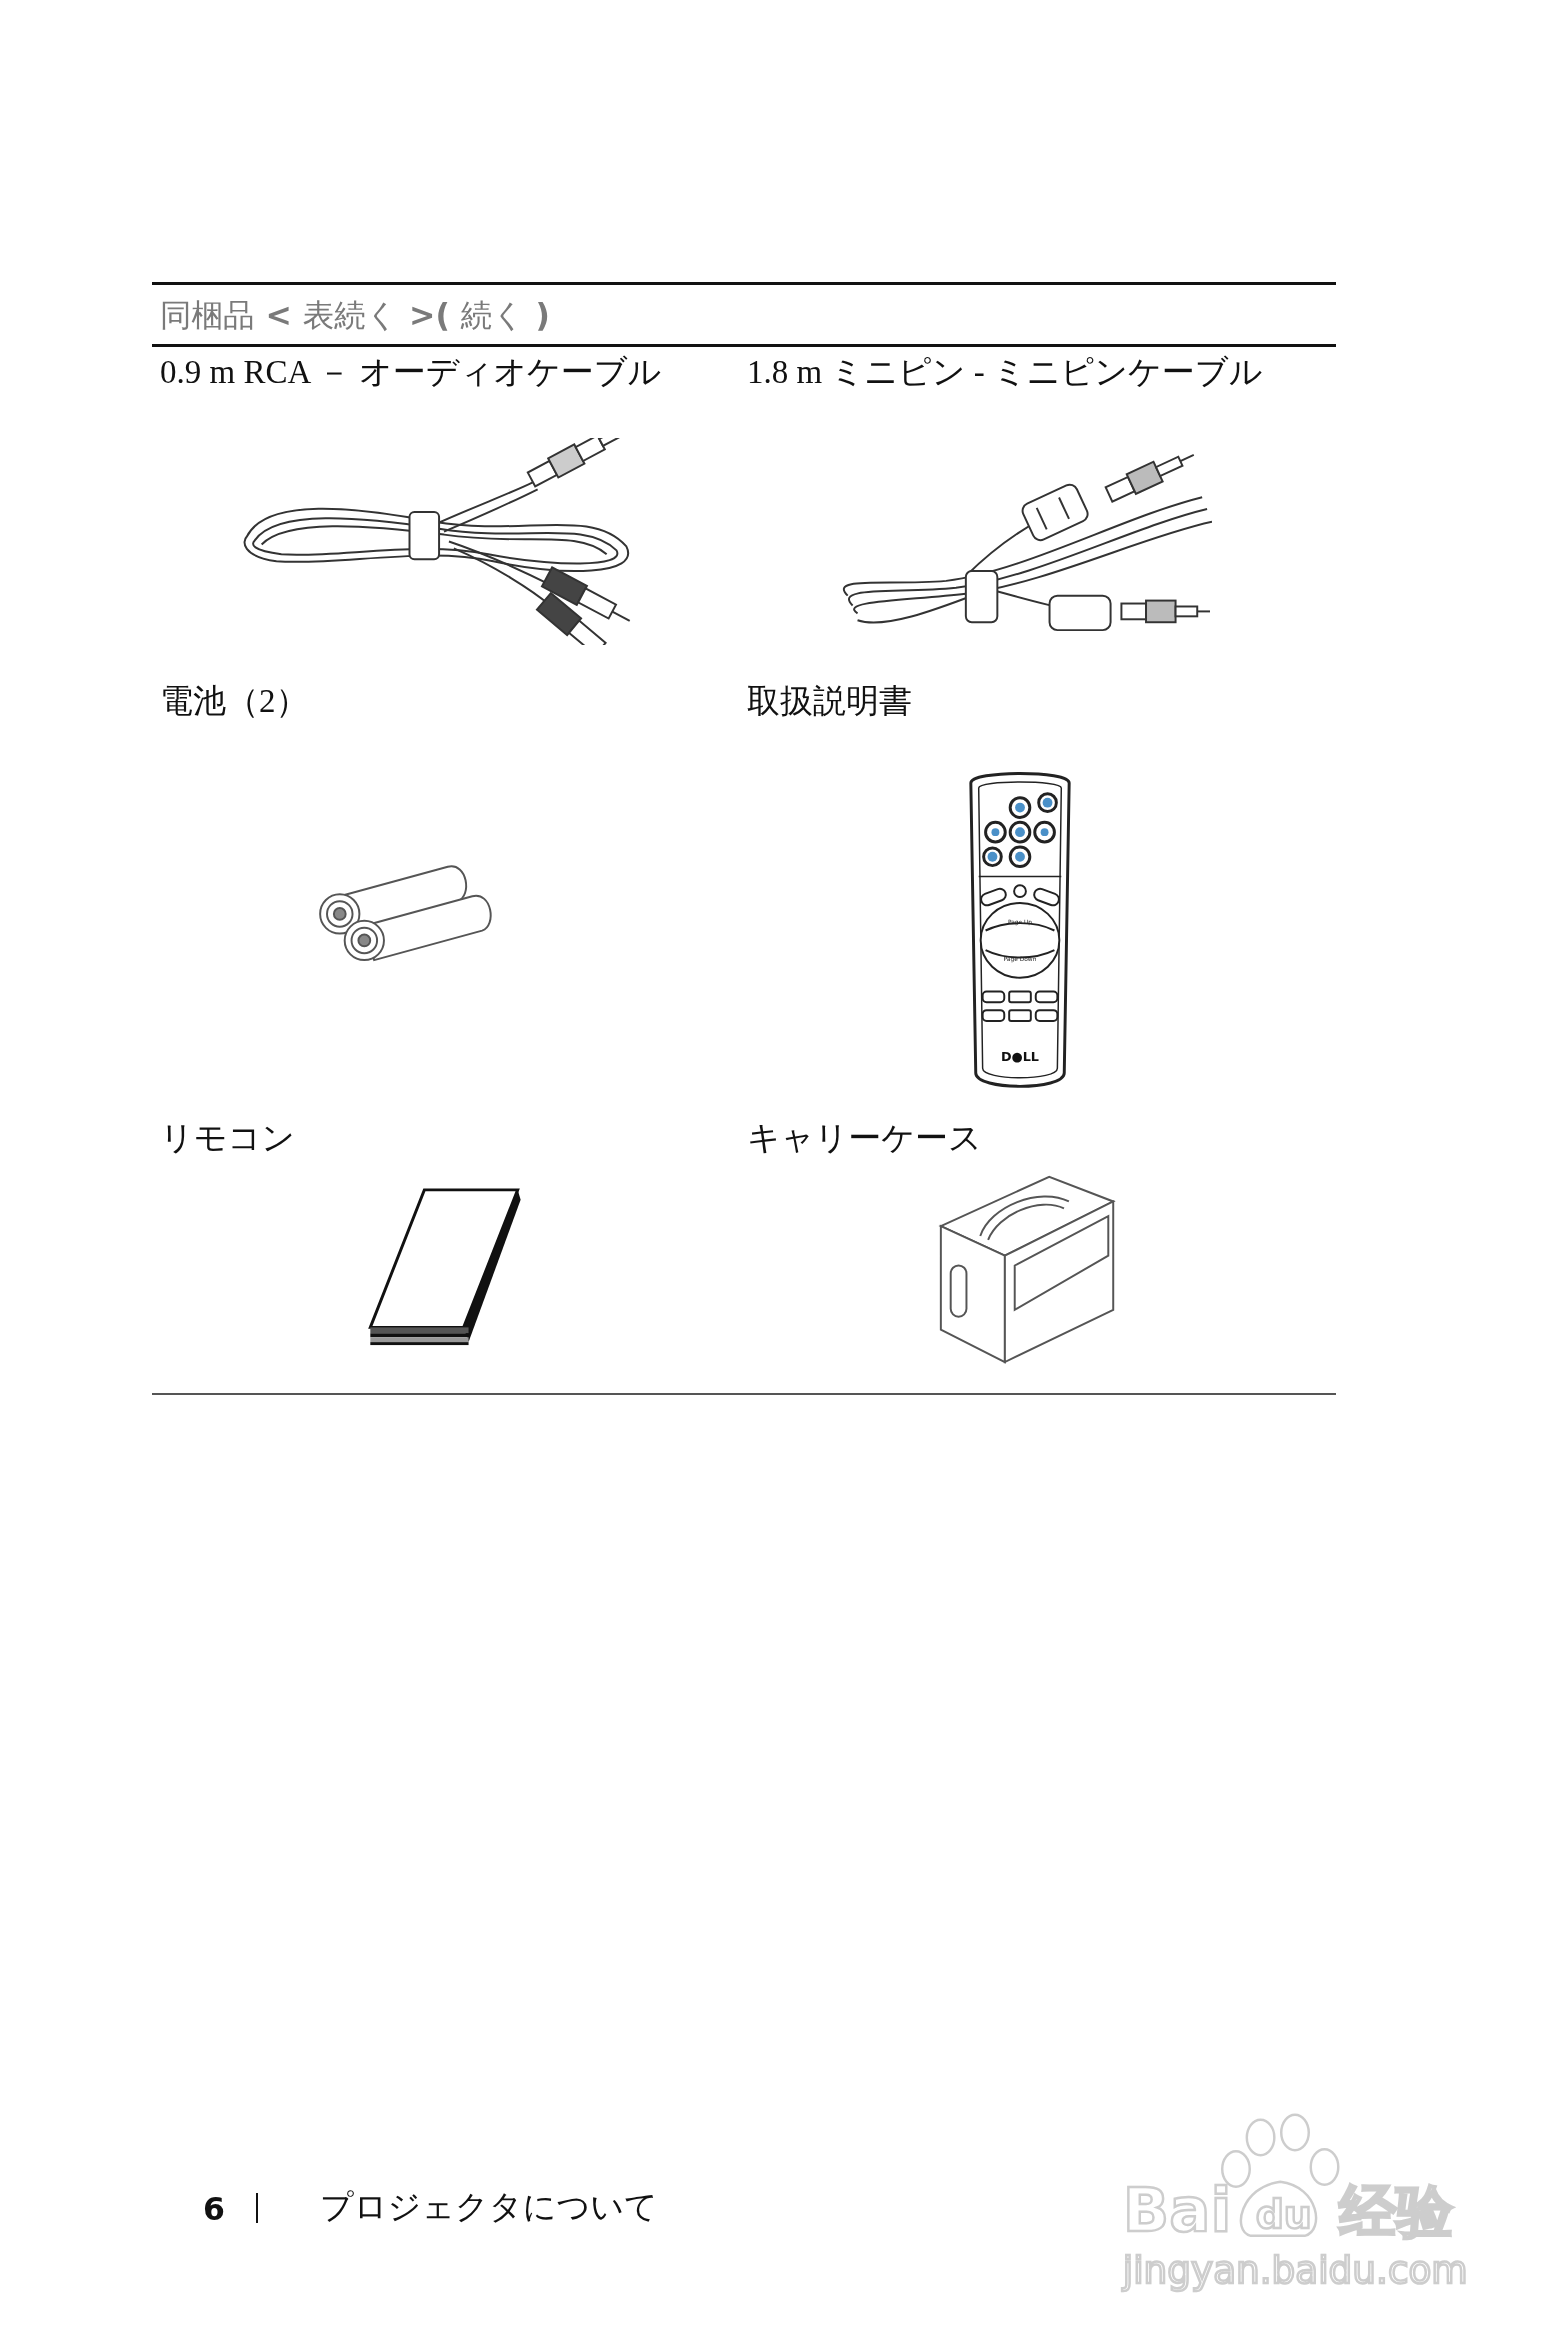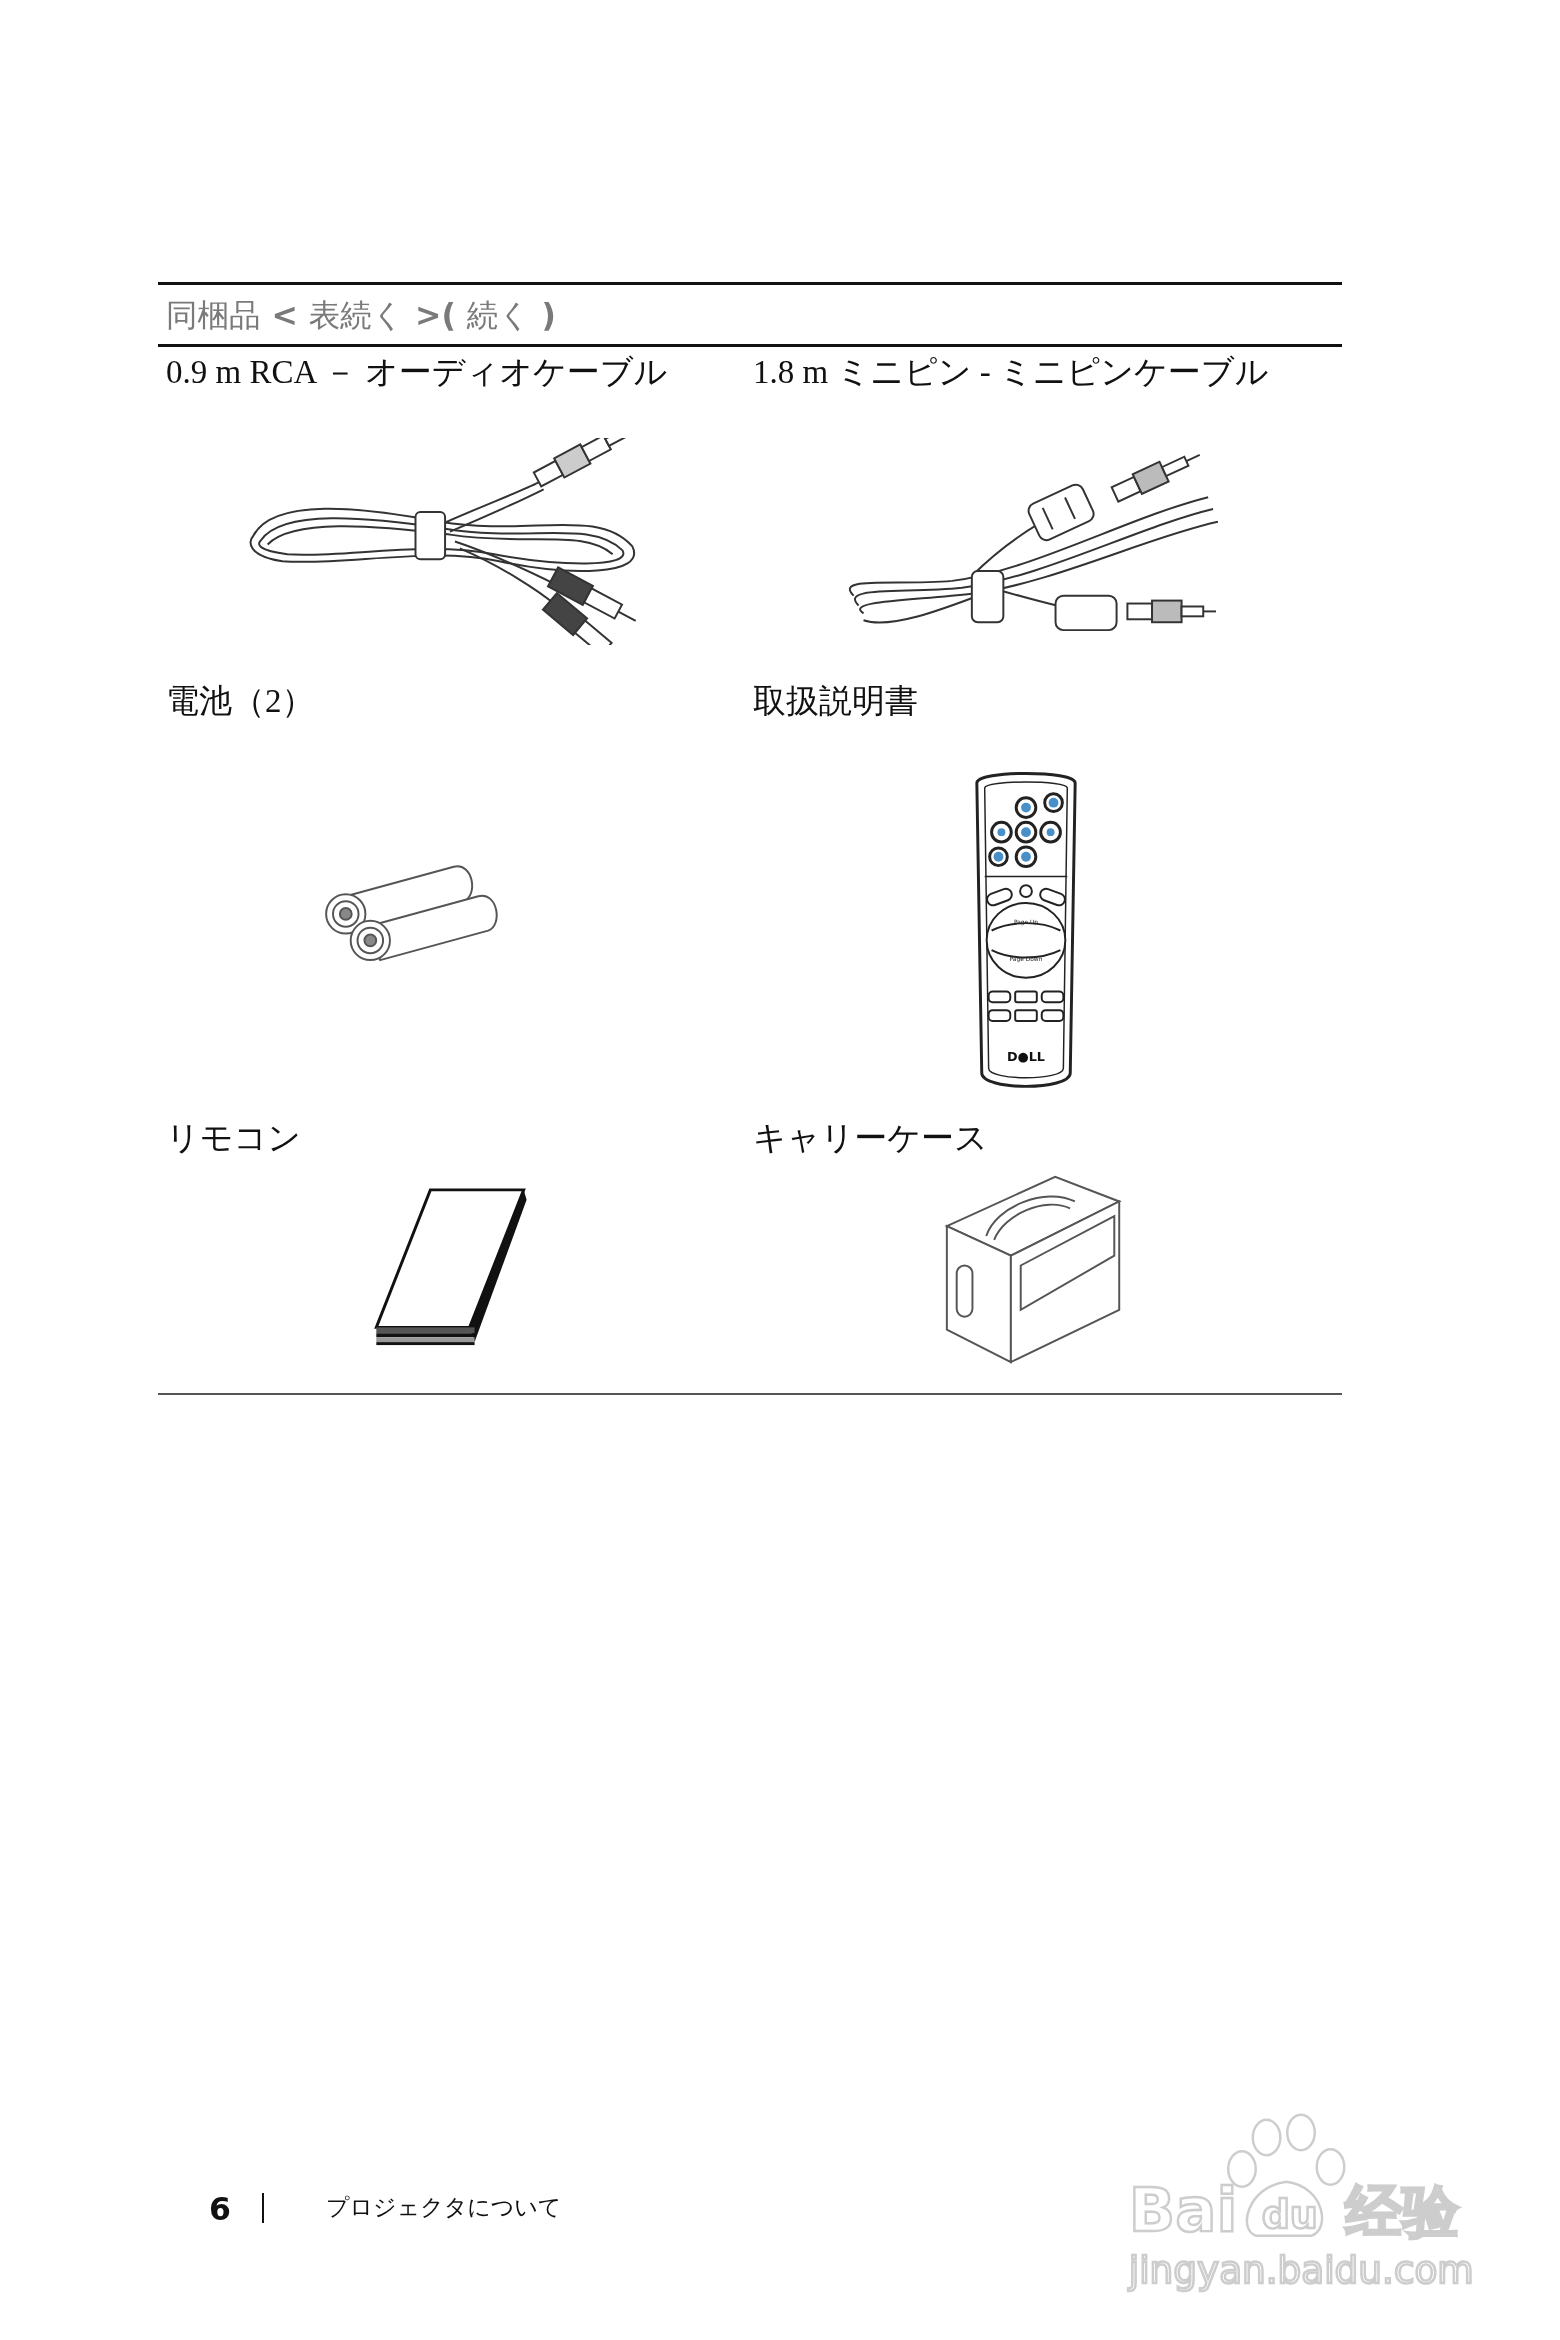--- a/index.html
+++ b/index.html
@@ -1,29 +1,29 @@
 <!DOCTYPE html>
 <html><head>
 <meta charset="utf-8">
 <style>
   html, body { margin: 0; padding: 0; background: #ffffff; }
   body { width: 1560px; height: 2341px; position: relative; overflow: hidden;
          font-family: "Liberation Serif", "DejaVu Serif", serif; color: #111; }
-  .page { position: absolute; left: 16px; top: 0; width: 1372px; height: 2341px; }
+  .page { position: absolute; left: 10px; top: 0; width: 1372px; height: 2341px; }
   .rule-top { position: absolute; left: 142px; width: 1184px; top: 282px; height: 3px; background: #111; }
   .rule-mid { position: absolute; left: 142px; width: 1184px; top: 344px; height: 3px; background: #111; }
   .rule-bot { position: absolute; left: 142px; width: 1184px; top: 1393px; height: 2px; background: #555; }
   .table-header { position: absolute; left: 150px; top: 292px; font-family: "DejaVu Sans", sans-serif;
                   font-size: 31.5px; color: #7a7a7a; letter-spacing: 0px; line-height: 47px; white-space: nowrap; }
   .table-header b { font-weight: bold; }
   .cell-label { position: absolute; font-size: 33px; line-height: 43px; white-space: nowrap; color: #111; }
   .illus { position: absolute; }
   .page-num { position: absolute; left: 193px; top: 2185px; font-family: "DejaVu Sans", sans-serif; font-weight: bold; font-size: 31.5px; line-height: 49px; color: #111; }
   .sep { position: absolute; left: 246px; top: 2193px; width: 2px; height: 29.6px; background: #111; }
-  .chapter { position: absolute; left: 310px; top: 2183px; font-size: 23px; line-height: 49px; color: #111; white-space: nowrap; text-align: right; }
+  .chapter { position: absolute; left: 310px; top: 2183px; font-size: 33px; line-height: 49px; color: #111; white-space: nowrap; text-align: right; }
   .watermark { position: absolute; left: 1103px; top: 2098px; width: 364px; height: 197px; opacity: 0.9; }
 </style>
 </head>
 <body>
 
 <div class="page">
 
   <div class="rule-top"></div>
 
   <div class="table-header">

